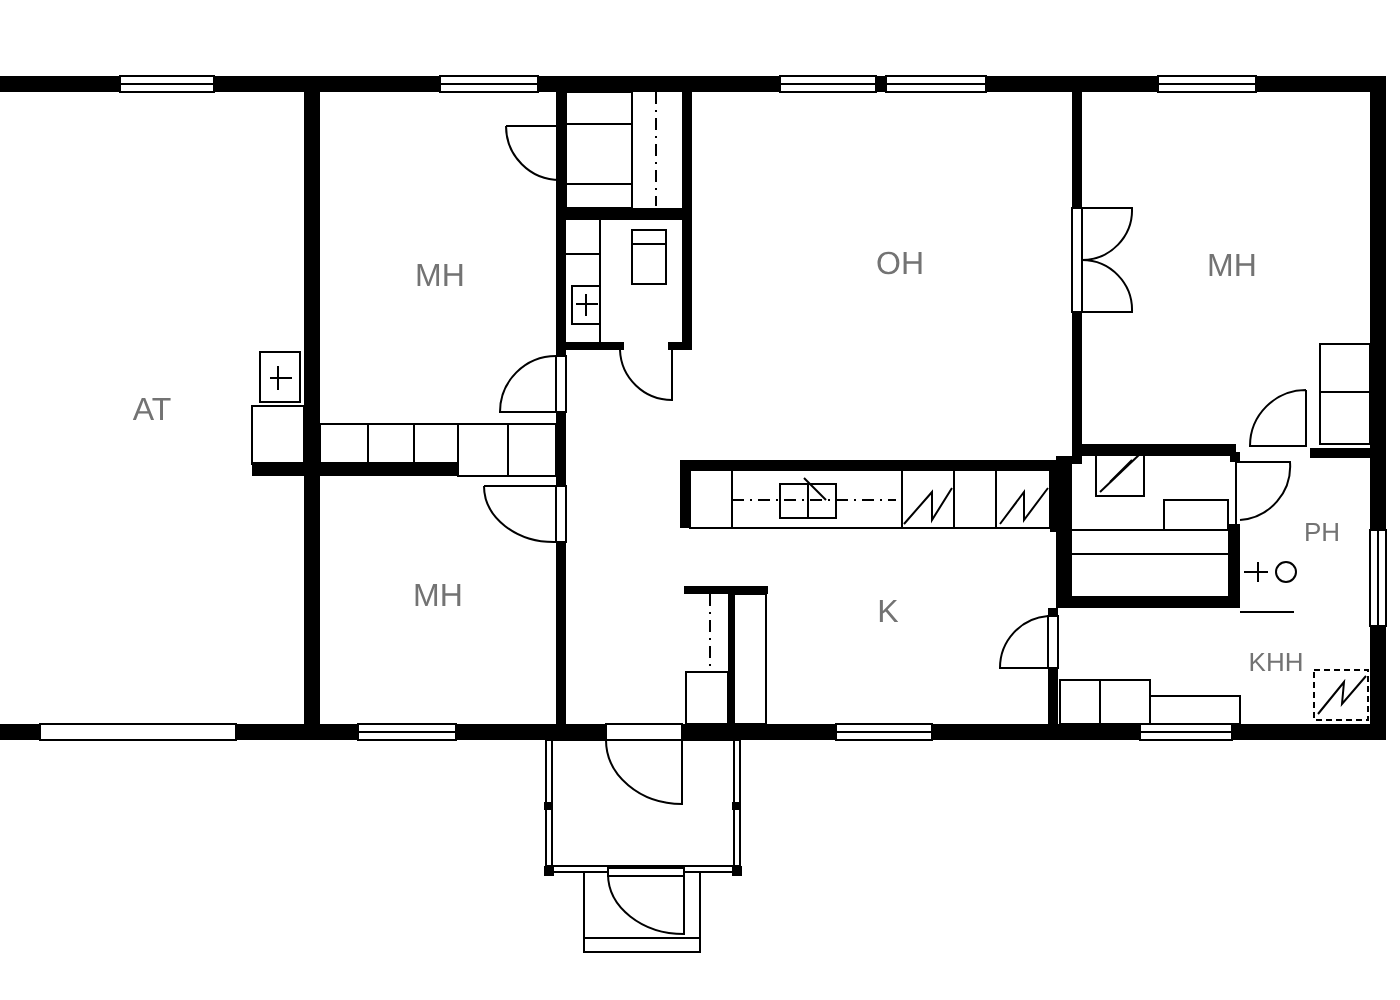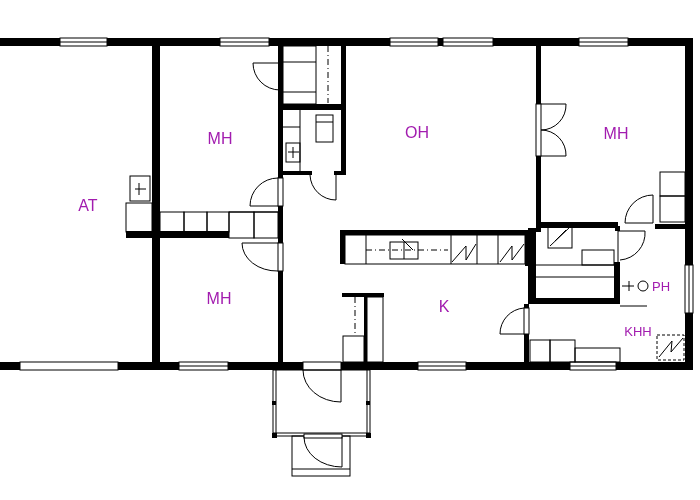--- a/index.html
+++ b/index.html
@@ -3,21 +3,21 @@
 <meta charset="utf-8">
 <style>
   html, body { margin: 0; padding: 0; background: #ffffff; }
   body { width: 700px; height: 500px; overflow: hidden; position: relative; font-family: "Liberation Sans", sans-serif; }
   #plan { position: absolute; left: 0; top: 0; width: 700px; height: 500px; }
   .wall { fill: #000000; }
   .thin { fill: none; stroke: #000000; stroke-width: 1; }
   .win { fill: #ffffff; stroke: #000000; stroke-width: 1; }
   .dash { fill: none; stroke: #000000; stroke-width: 1; stroke-dasharray: 6 3 1 3; }
   .dash2 { fill: none; stroke: #000000; stroke-width: 1; stroke-dasharray: 3 2; }
-  .lbl { position: absolute; font-size: 16px; color: #a21caf; transform: translate(-50%, -50%); white-space: nowrap; }
+  .lbl { position: absolute; font-size: 16px; color: #737373; transform: translate(-50%, -50%); white-space: nowrap; }
   .lbl.small { font-size: 13px; }
 </style>
 </head>
 <body>
 
 <svg id="plan" viewBox="0 0 700 500" xmlns="http://www.w3.org/2000/svg">
 
   <g>
     <rect class="wall" x="0" y="38" width="693" height="8"></rect>
     <rect class="wall" x="0" y="362" width="693" height="8"></rect>
@@ -183,20 +183,20 @@
     <line class="thin" x1="620" y1="306" x2="647" y2="306"></line>
 
     <rect class="thin" x="530" y="340" width="20" height="22"></rect>
     <rect class="thin" x="550" y="340" width="25" height="22"></rect>
     <rect class="thin" x="575" y="348" width="45" height="14"></rect>
     <rect class="dash2" x="657" y="335" width="27" height="25"></rect>
     <path class="thin" d="M659,357 L672,341 L671,352 L683,338"></path>
   </g>
 </svg>
 
-<div class="lbl" style="left:88px;top:206px;text-align:right;">AT</div>
+<div class="lbl" style="left:76px;top:206px;text-align:right;">AT</div>
 <div class="lbl" style="left:220px;top:139px;">MH</div>
-<div class="lbl" style="left:417px;top:133px;">OH</div>
+<div class="lbl" style="left:450px;top:133px;">OH</div>
 <div class="lbl" style="left:616px;top:134px;">MH</div>
 <div class="lbl" style="left:219px;top:299px;">MH</div>
 <div class="lbl" style="left:444px;top:307px;">K</div>
-<div class="lbl small" style="left:661px;top:266px;margin-top:20px;">PH</div>
+<div class="lbl small" style="left:661px;top:266px;">PH</div>
 <div class="lbl small" style="left:638px;top:331px;">KHH</div>
 
 </body></html>

